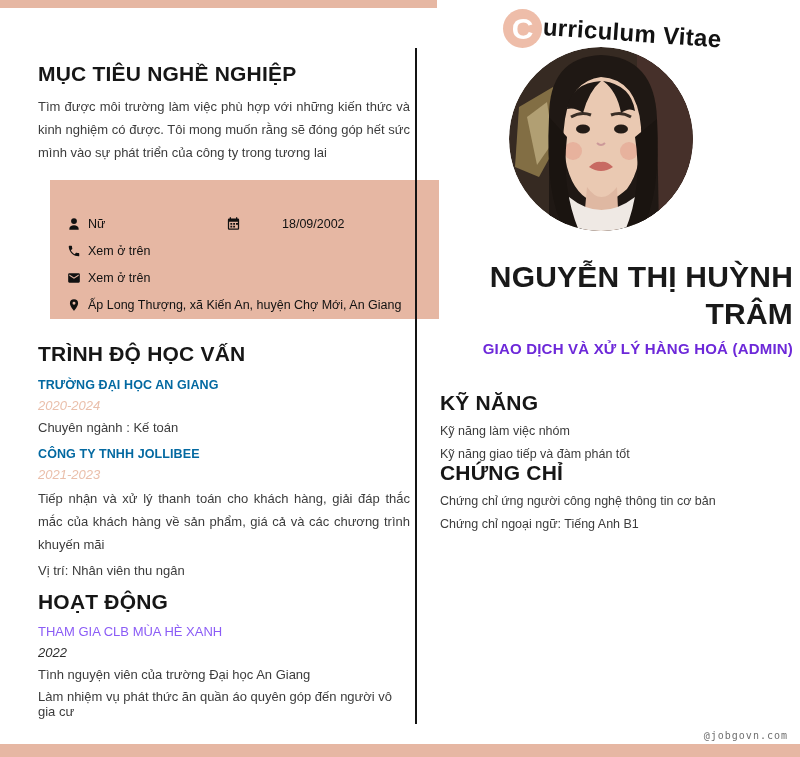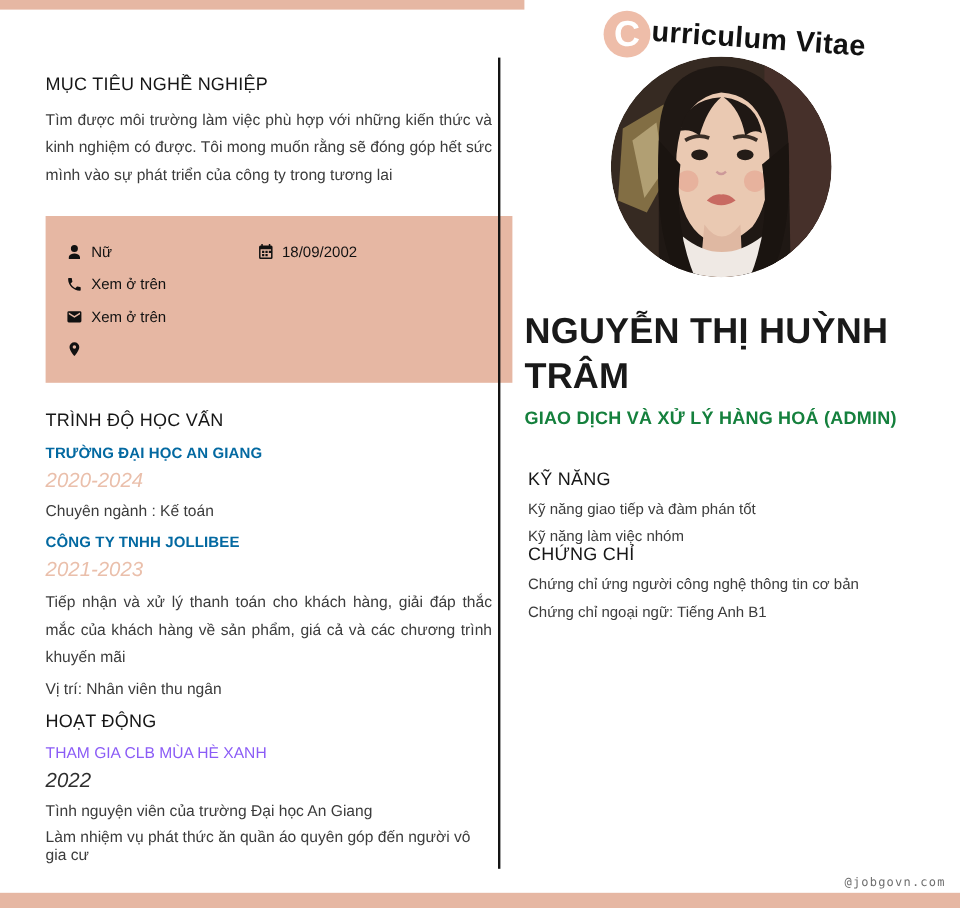--- a/index.html
+++ b/index.html
@@ -8,57 +8,57 @@
   .page { position:relative; width:800px; height:757px; background:#fff; overflow:hidden; }
 
   .bar { background:#e6b7a3; position:absolute; }
   .top-bar { left:0; top:0; width:437px; height:8px; }
   .bottom-bar { left:0; top:744px; width:800px; height:13px; }
 
   .divider { position:absolute; left:415px; top:48px; width:2px; height:676px; background:#141414; }
 
   
   .left-col { position:absolute; left:38px; top:62px; width:372px; }
-  h2.sec { font-size:15px; font-weight:normal; color:#161616; letter-spacing:.2px; margin-top:12px; }
+  h2.sec { font-size:21px; font-weight:bold; color:#161616; letter-spacing:.2px; margin-top:12px; }
   .left-col h2.sec:first-child { margin-top:0; }
   .para { font-size:13px; line-height:23px; color:#3c3c3c; text-align:justify; margin-top:9px; }
 
-  .info-box { position:absolute; left:38px; top:180px; width:389px; height:139px;
-              background:#e6b7a3; padding:16px 0 0 17px; }
+  .info-box { position:absolute; left:50px; top:180px; width:389px; height:139px;
+              background:#e6b7a3; padding:30px 0 0 17px; }
   .info-row { display:flex; align-items:center; height:27px; font-size:12.5px; color:#111; }
   .info-row .ic { width:14px; height:14px; margin-right:7px; flex:0 0 auto; display:inline-flex; }
   .info-row .ic svg { width:14px; height:14px; fill:#111; }
   .row-split { display:flex; }
-  .cell-dob { margin-left:70px; display:flex; align-items:center; }
+  .cell-dob { margin-left:70px; display:flex; align-items:center;gap:35px; }
   .cell-dob .ic { width:15px; height:15px; margin-right:6px; display:inline-flex; }
   .cell-dob .ic svg { width:15px; height:15px; fill:#111; }
   .cell-g { display:flex; align-items:center; width:89px; }
 
   .rest-left { position:absolute; left:38px; top:330px; width:372px; }
   .sub { font-size:12.5px; font-weight:bold; color:#0369a1; margin-top:12px; letter-spacing:.1px; }
-  .date { font-size:17px; font-style:italic; color:#eabfab; margin-top:6px; }
+  .date { font-size:13px; font-style:italic; color:#eabfab; margin-top:6px; }
   .date.dark { color:#2e2e2e; }
   .line { font-size:13px; color:#3c3c3c; margin-top:7px; }
   .just { text-align:justify; line-height:23px; margin-top:5px; }
   .mt-sec { margin-top:25px; }
   .org { font-size:13px; color:#8b5cf6; margin-top:10px; }
 
   
   .logo { position:absolute; left:503px; top:9px; display:flex; align-items:flex-start; }
   .logo-c { width:39px; height:39px; border-radius:50%; background:#eebda9; color:#fff;
             font-size:30px; font-weight:bold; display:flex; align-items:center; justify-content:center; }
   .logo-text { font-size:24px; font-weight:bold; color:#121212; margin-left:1px; margin-top:4px;
                transform:rotate(4deg); transform-origin:left center; letter-spacing:.3px; }
 
   .photo { position:absolute; left:509px; top:47px; width:184px; height:184px; border-radius:50%; overflow:hidden; }
   .photo svg { display:block; }
 
-  .name-block { position:absolute; left:437px; top:258px; width:356px; text-align:left; }
+  .name-block { position:absolute; left:437px; top:258px; width:356px; text-align:right; }
   .name { font-size:30px; font-weight:bold; color:#191919; line-height:37px; letter-spacing:.2px; }
-  .role { font-size:15px; font-weight:bold; color:#15803d; margin-top:8px; letter-spacing:.2px; }
+  .role { font-size:15px; font-weight:bold; color:#6d28d9; margin-top:8px; letter-spacing:.2px; }
 
   .right-col { position:absolute; left:440px; top:391px; width:350px; }
   .right-col .item { font-size:12.5px; color:#3c3c3c; margin-top:9px; }
   .right-col h2.sec { margin-top:0; }
   .right-col .gap { margin-top:26px; }
 
   .watermark { position:absolute; right:12px; top:730px; font-family:"DejaVu Sans Mono","Liberation Mono",monospace;
                font-size:10px; color:#6f6f6f; letter-spacing:1px; }
 </style>
 </head>
@@ -144,20 +144,21 @@
           </svg>
       </span>
       <span>Xem ở trên</span>
     </div>
     <div class="info-row">
       <span class="ic">
         <svg viewBox="0 0 24 24">
             <path d="M12 2a7 7 0 0 0-7 7c0 5.2 7 13 7 13s7-7.8 7-13a7 7 0 0 0-7-7zm0 9.5a2.5 2.5 0 1 1 0-5 2.5 2.5 0 0 1 0 5z"></path>
           </svg>
       </span>
+      <span>Ấp Long Thượng, xã Kiến An, huyện Chợ Mới, An Giang</span>
     </div>
   </div>
 
   <div class="rest-left">
     <h2 class="sec">TRÌNH ĐỘ HỌC VẤN</h2>
     <div class="sub">TRƯỜNG ĐẠI HỌC AN GIANG</div>
     <div class="date">2020-2024</div>
     <div class="line">Chuyên ngành : Kế toán</div>
 
     <div class="sub">CÔNG TY TNHH JOLLIBEE</div>
@@ -174,22 +175,22 @@
 
   <div class="divider"></div>
 
   <div class="name-block">
     <div class="name">NGUYỄN THỊ HUỲNH TRÂM</div>
     <div class="role">GIAO DỊCH VÀ XỬ LÝ HÀNG HOÁ (ADMIN)</div>
   </div>
 
   <div class="right-col">
     <h2 class="sec">KỸ NĂNG</h2>
+    <div class="item">Kỹ năng làm việc nhóm</div>
     <div class="item">Kỹ năng giao tiếp và đàm phán tốt</div>
-    <div class="item">Kỹ năng làm việc nhóm</div>
 
     <h2 class="sec gap">CHỨNG CHỈ</h2>
     <div class="item">Chứng chỉ ứng người công nghệ thông tin cơ bản</div>
     <div class="item">Chứng chỉ ngoại ngữ: Tiếng Anh B1</div>
   </div>
 
   <div class="watermark">@jobgovn.com</div>
   <div class="bar bottom-bar"></div>
 
 </div>

